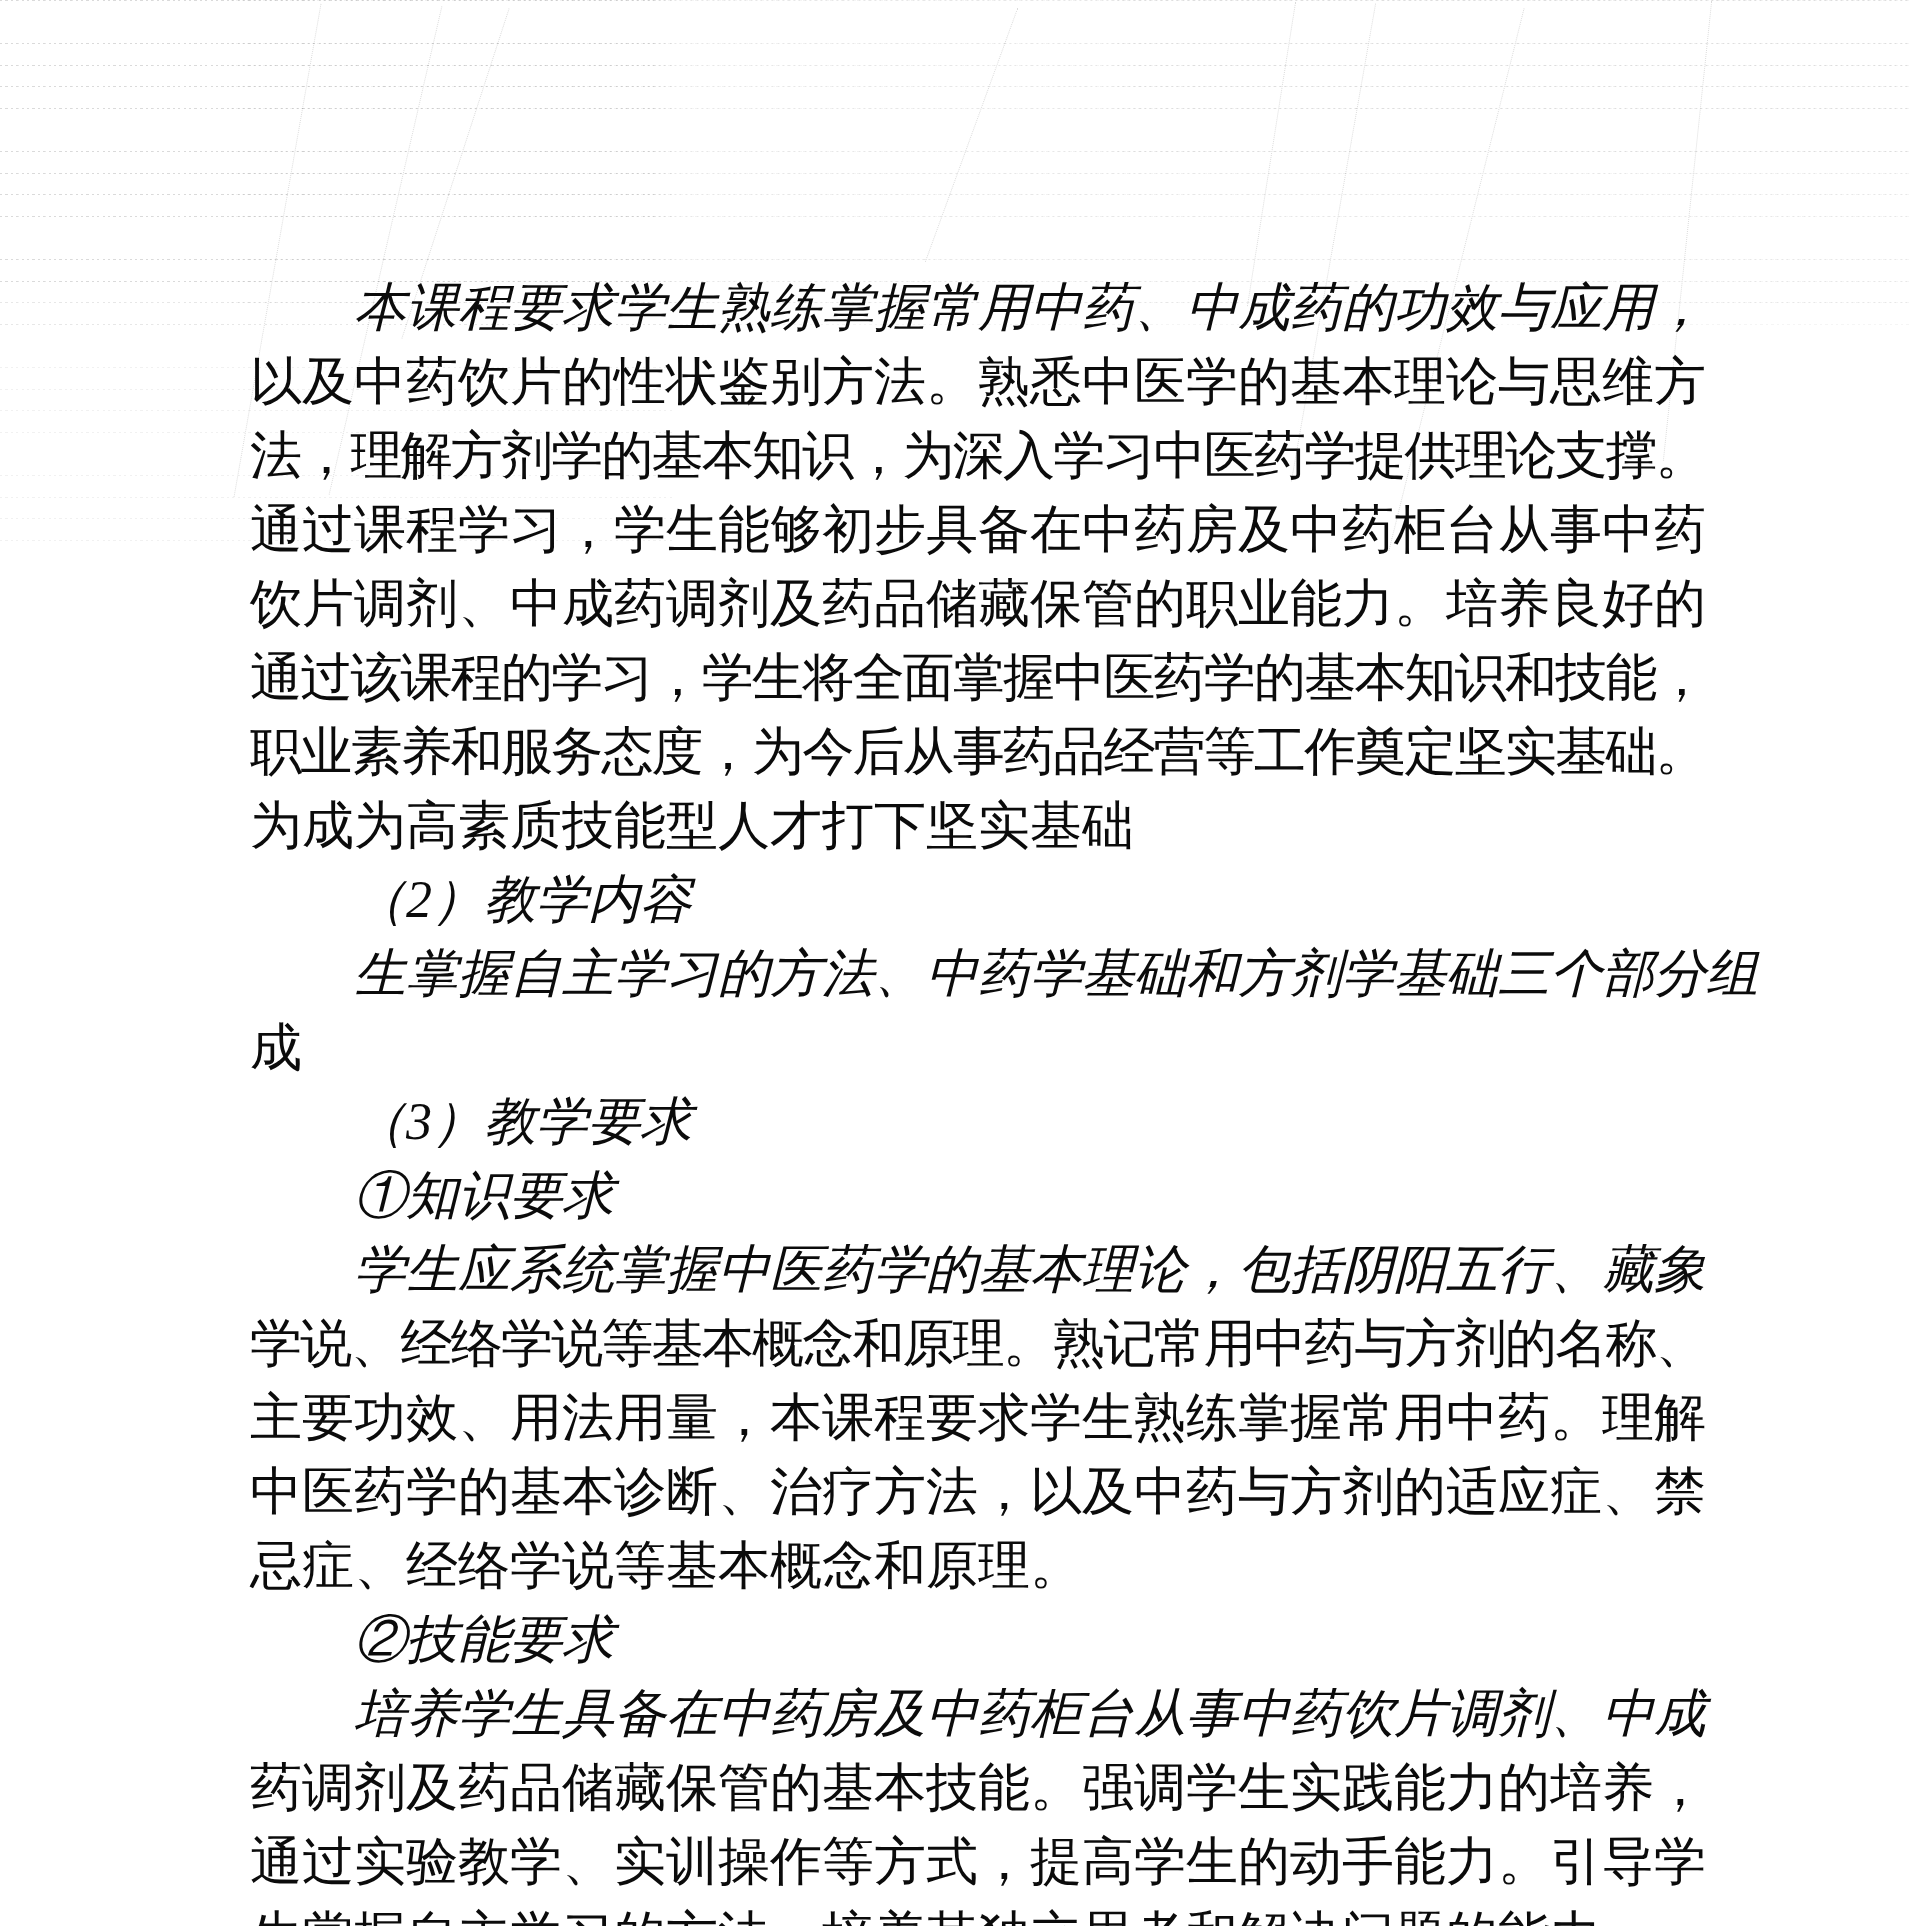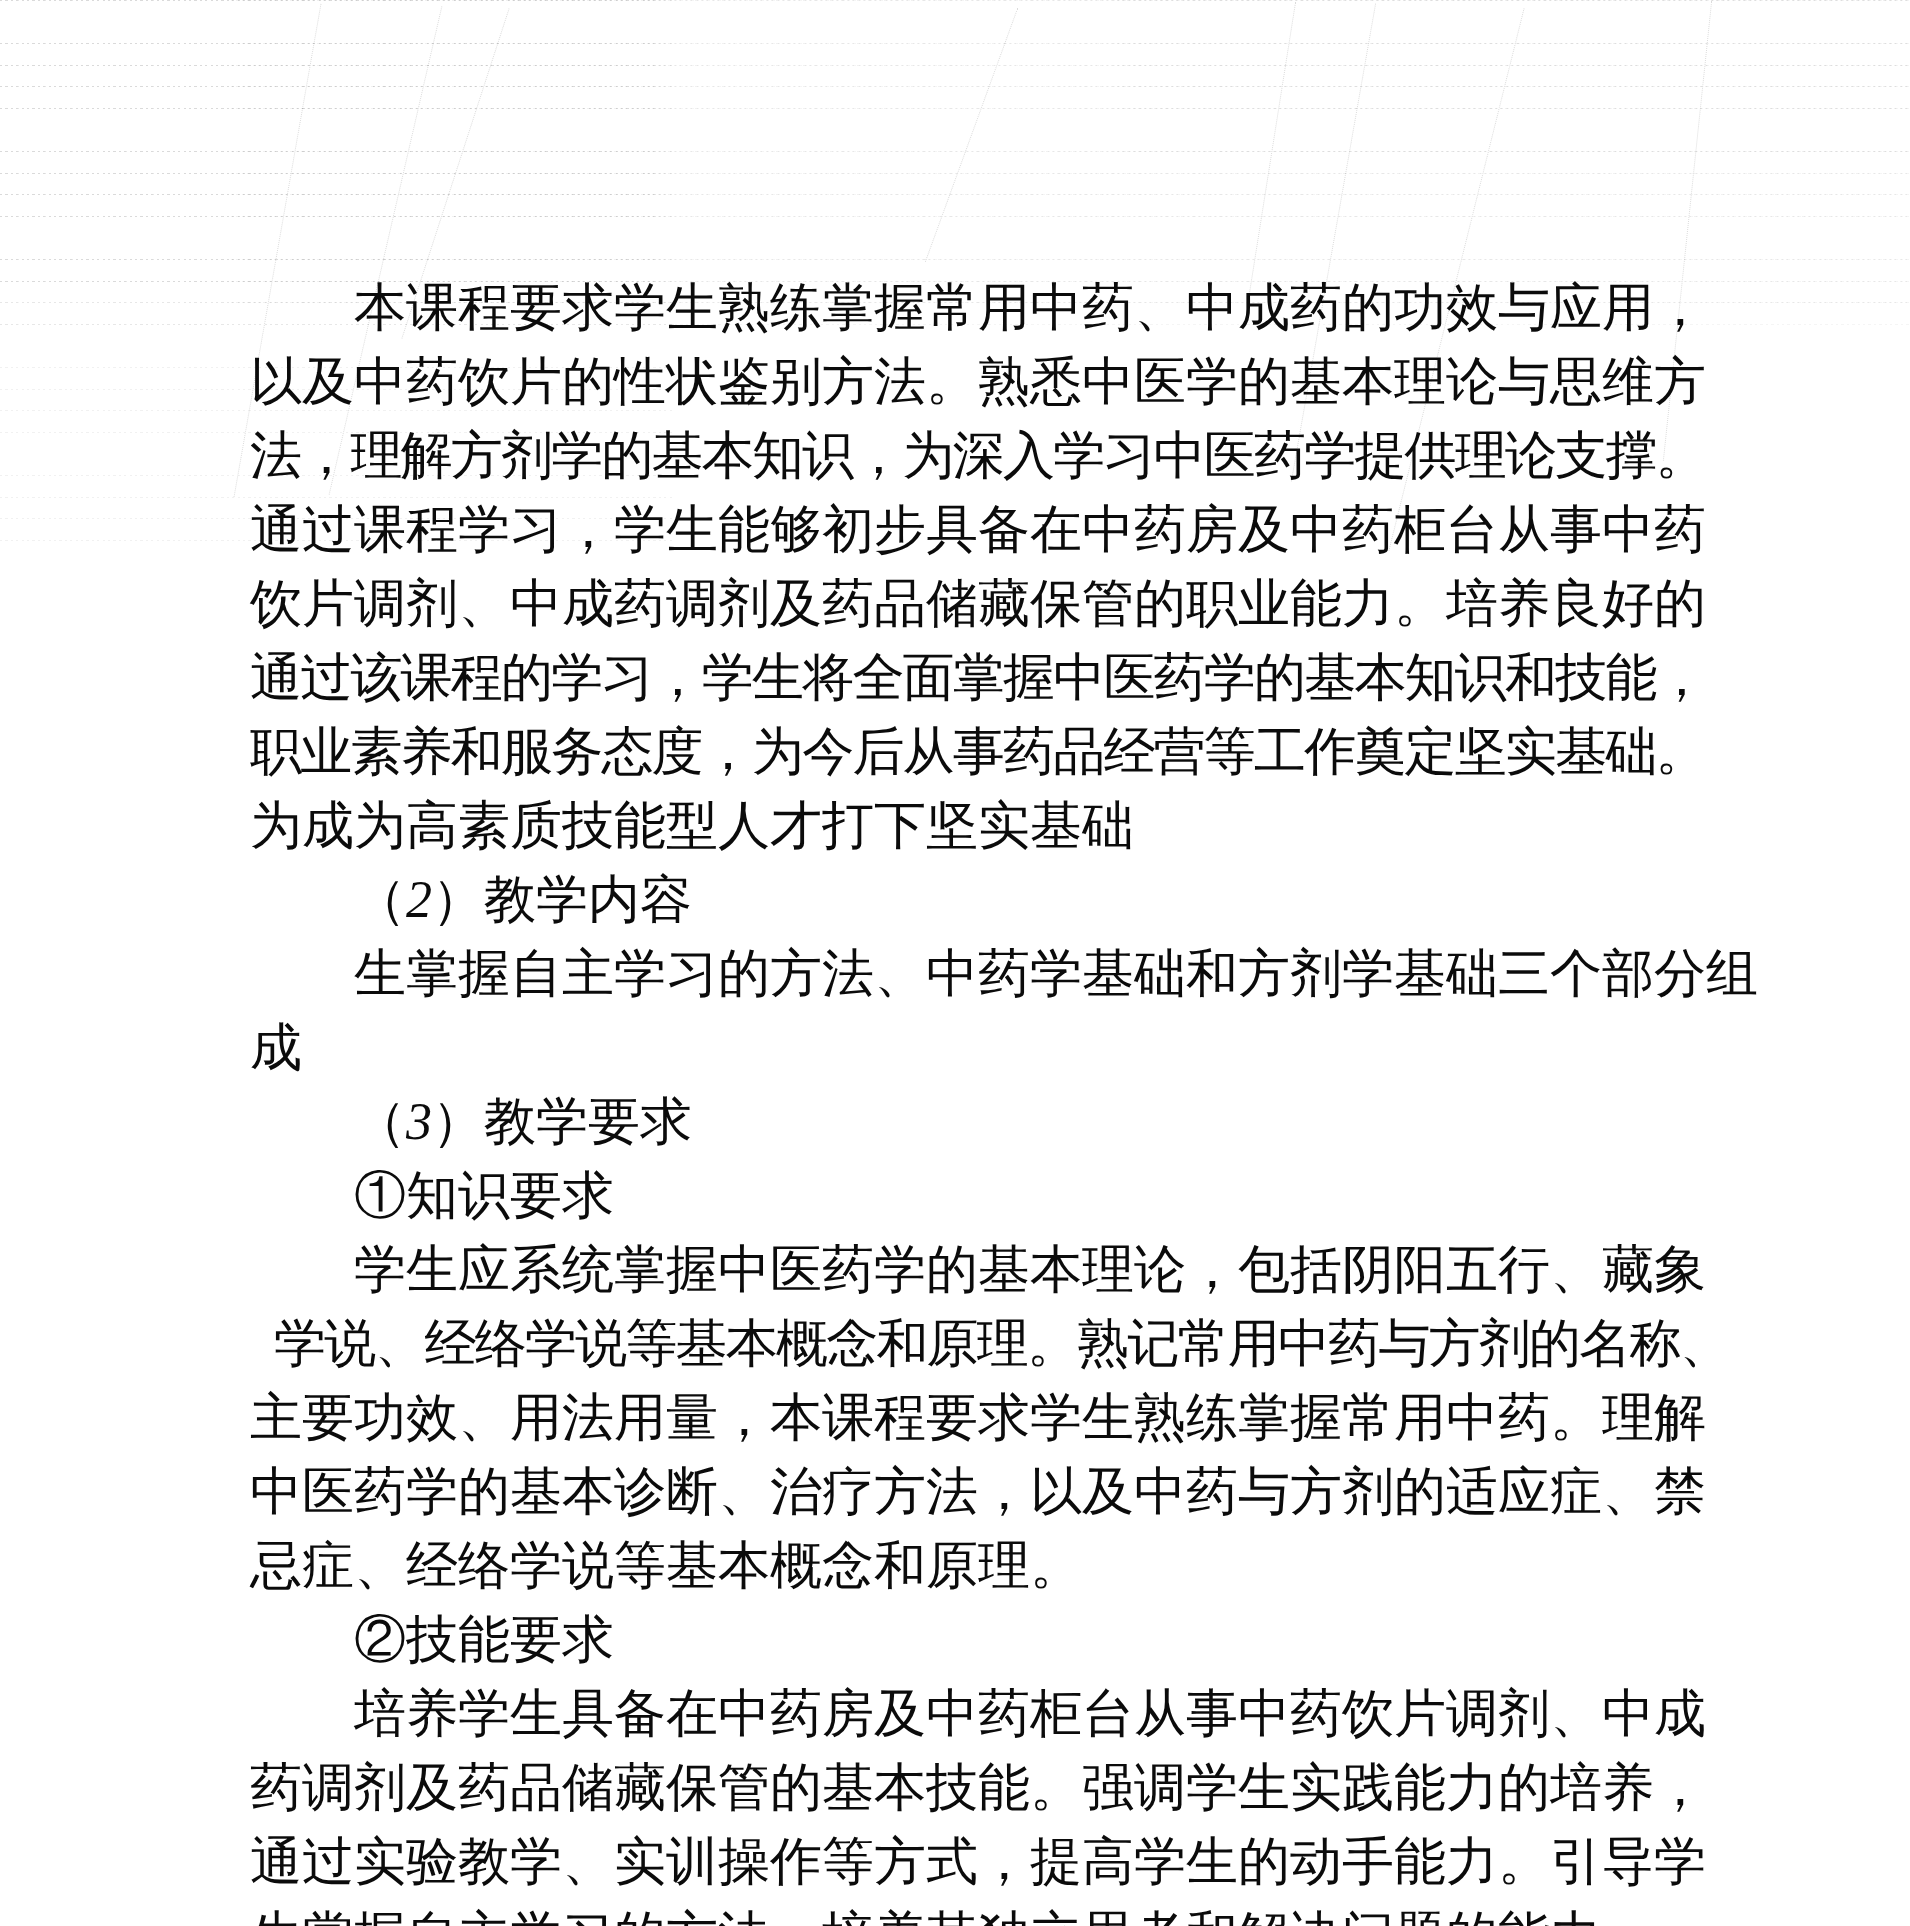--- a/index.html
+++ b/index.html
@@ -23,21 +23,21 @@
     font-style: oblique 7deg;
   }
   .block { margin: 0; }
   .line {
     display: block;
     height: 74px;
     line-height: 74px;
     white-space: nowrap;
     text-align: left;
   }
-  .line.first { text-indent: 2em; }
+  .line.first { text-indent: 2em; font-style: italic; }
   
   .hband {
     position: absolute;
     pointer-events: none;
     background-image: repeating-linear-gradient(to bottom, rgba(0,0,0,0.10) 0 0.8px, transparent 0.8px 21.6px);
     -webkit-mask-image: repeating-linear-gradient(to right, #000 0 2.3px, transparent 2.3px 5.4px);
     mask-image: repeating-linear-gradient(to right, #000 0 2.3px, transparent 2.3px 5.4px);
     opacity: 0.55;
   }
   .diag {
@@ -86,21 +86,21 @@
         <div class="line">成</div>
       </div>
       <div class="block">
         <div class="line first">（3）教学要求</div>
       </div>
       <div class="block">
         <div class="line first">①知识要求</div>
       </div>
       <div class="block">
         <div class="line first">学生应系统掌握中医药学的基本理论，包括阴阳五行、藏象</div>
-        <div class="line" style="letter-spacing: -1.8px; margin-left: 24px;">学说、经络学说等基本概念和原理。熟记常用中药与方剂的名称、</div>
+        <div class="line" style="letter-spacing: -1.8px;">学说、经络学说等基本概念和原理。熟记常用中药与方剂的名称、</div>
         <div class="line">主要功效、用法用量，本课程要求学生熟练掌握常用中药。理解</div>
         <div class="line">中医药学的基本诊断、治疗方法，以及中药与方剂的适应症、禁</div>
         <div class="line">忌症、经络学说等基本概念和原理。</div>
       </div>
       <div class="block">
         <div class="line first">②技能要求</div>
       </div>
       <div class="block">
         <div class="line first">培养学生具备在中药房及中药柜台从事中药饮片调剂、中成</div>
         <div class="line">药调剂及药品储藏保管的基本技能。强调学生实践能力的培养，</div>

